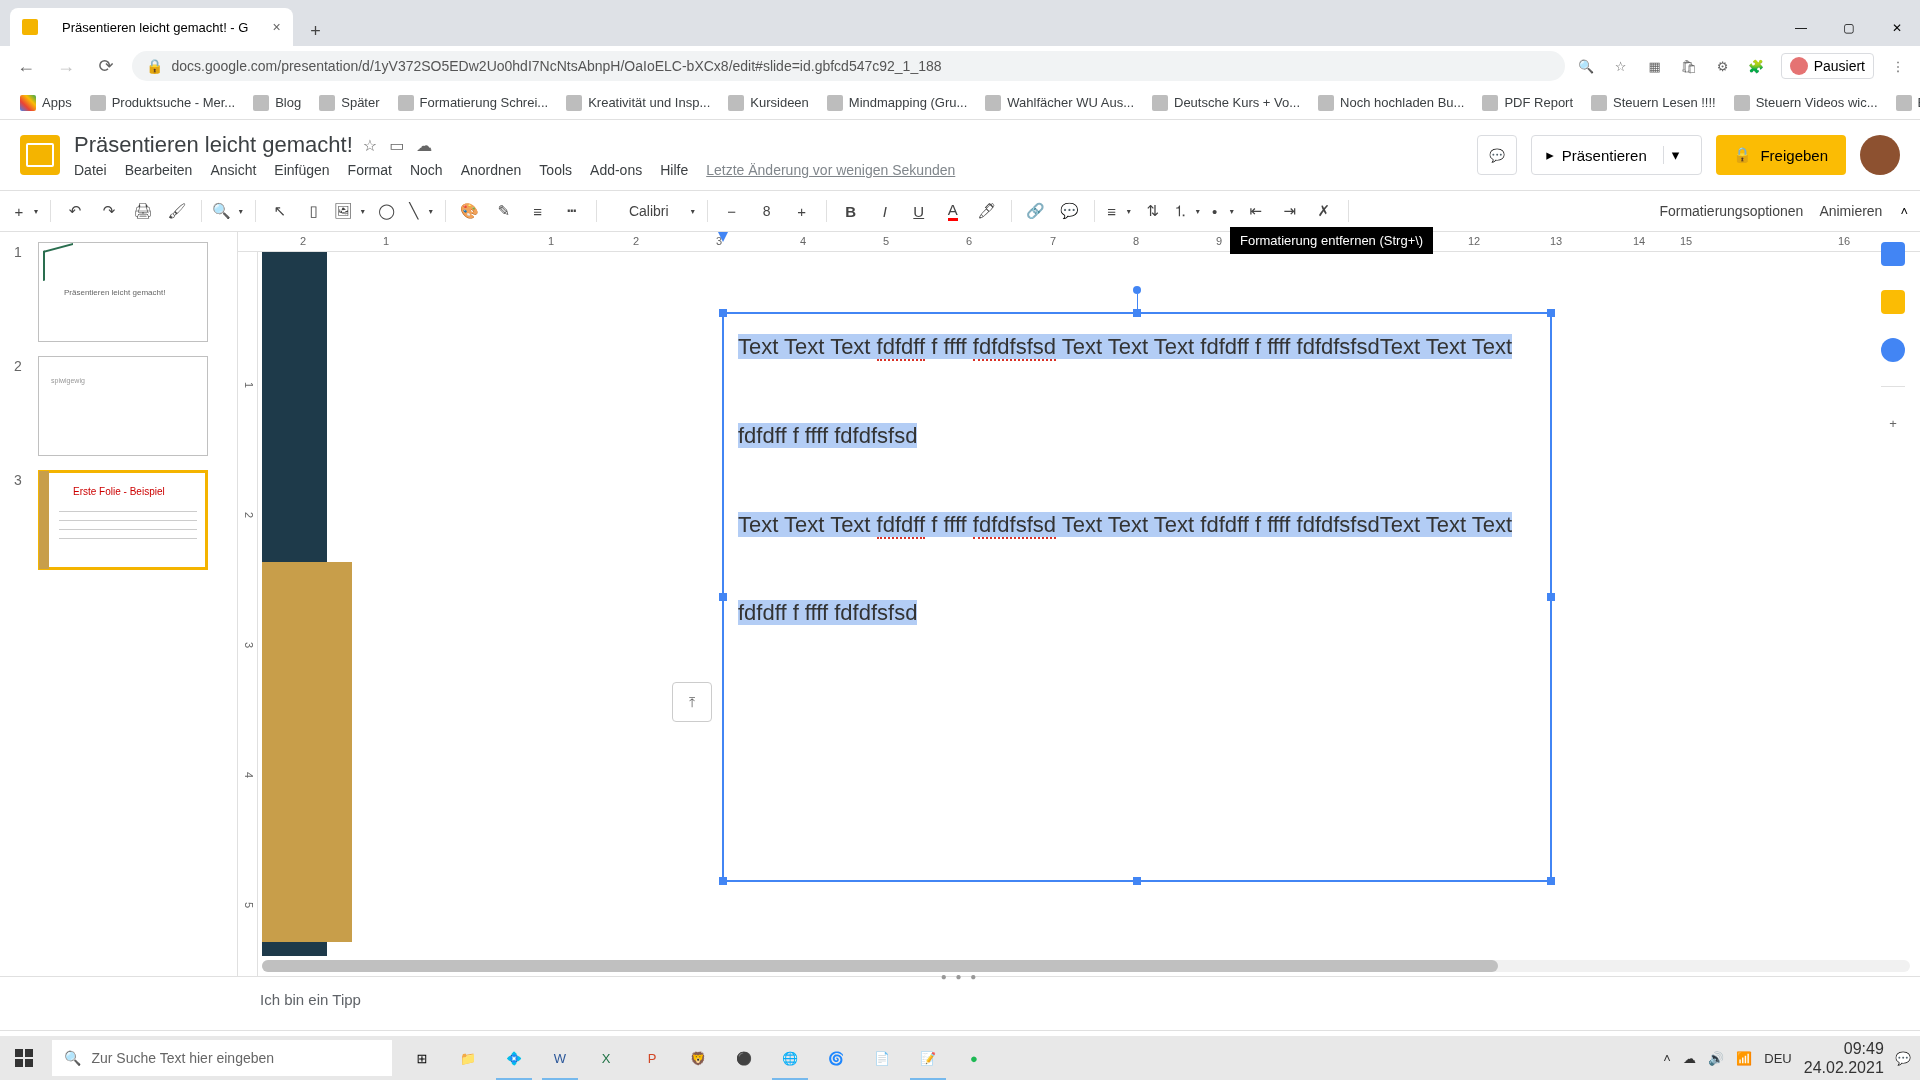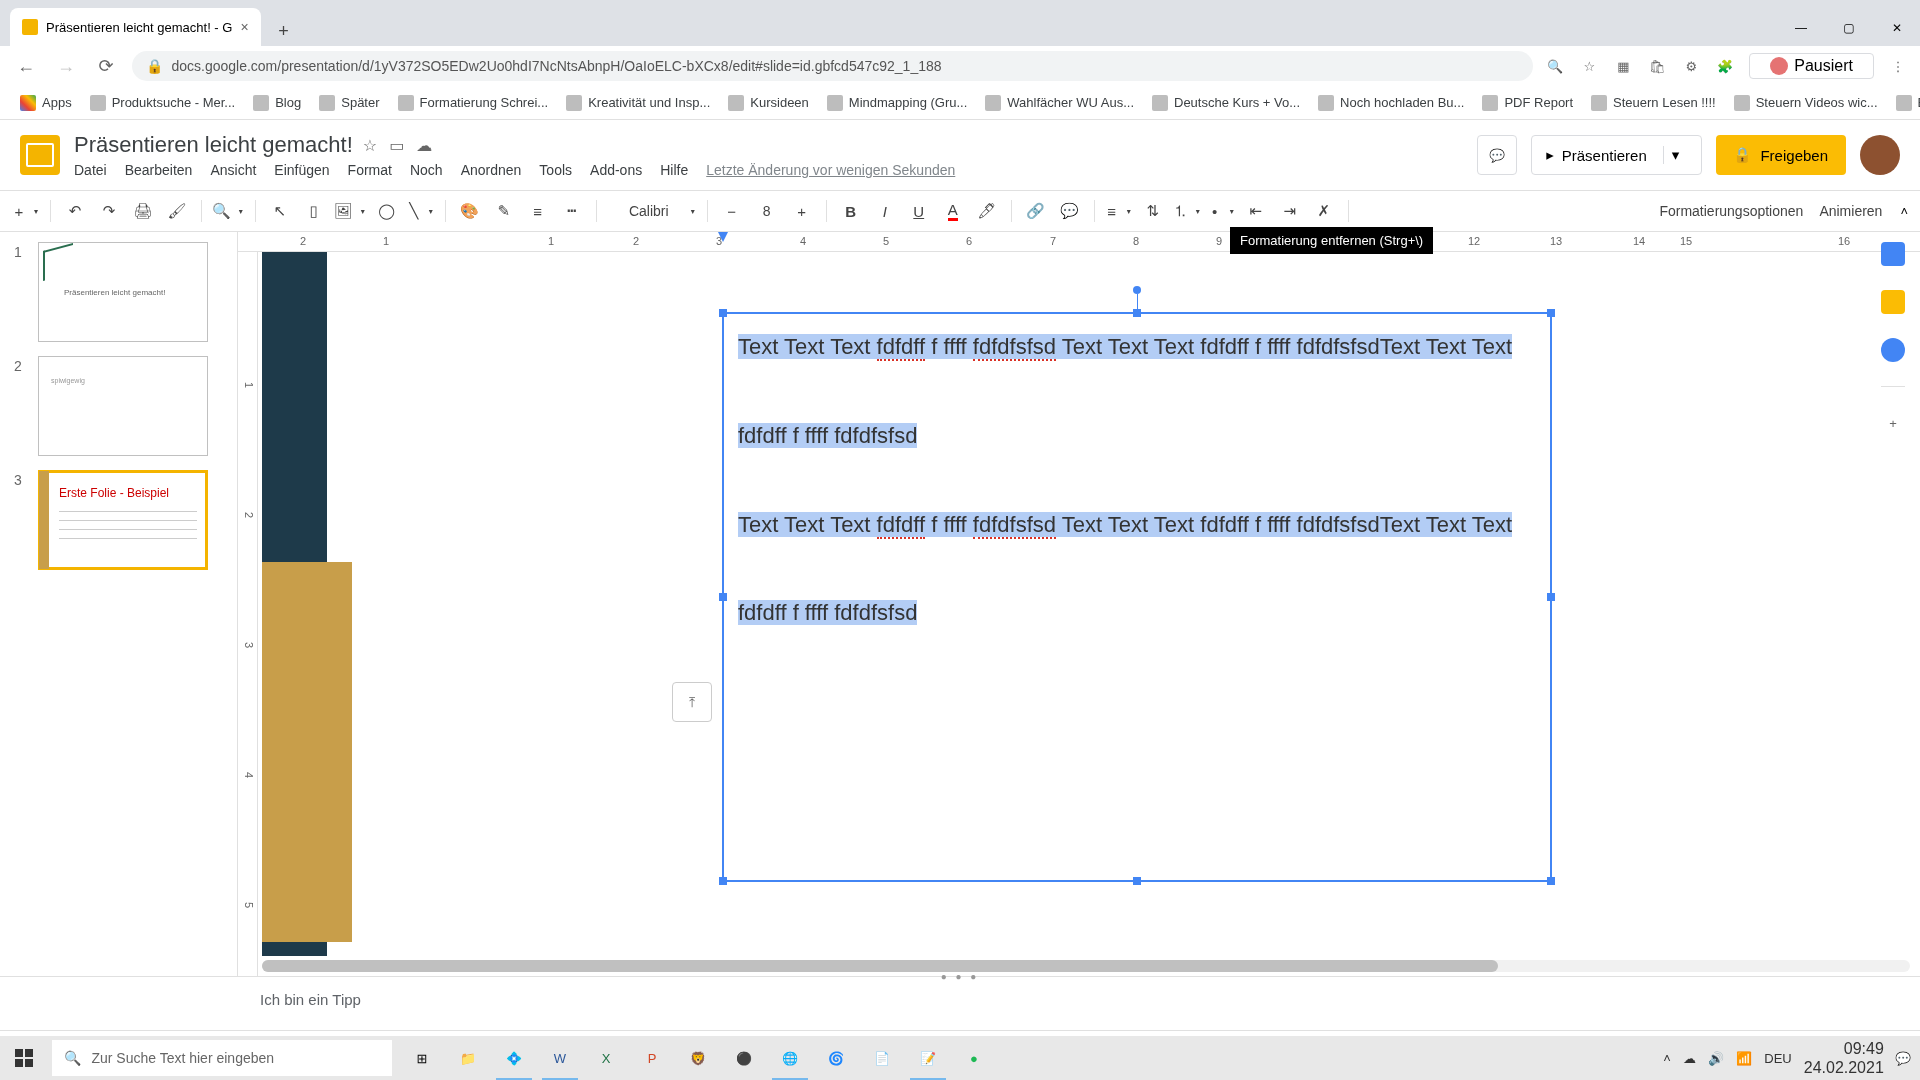--- a/index.html
+++ b/index.html
@@ -1,33 +1,33 @@
 <!DOCTYPE html>
 <html><head>
 <meta charset="utf-8">
 <style>
 *{margin:0;padding:0;box-sizing:border-box;font-family:Arial,sans-serif}
 body{width:1920px;height:1080px;background:#fff;overflow:hidden;font-size:13px}
 
 
 .browser-top{height:46px;background:#dee1e6;display:flex;flex-direction:column}
 .tab-bar{height:46px;display:flex;align-items:flex-end;padding-left:10px}
-.tab{background:#fff;height:38px;border-radius:8px 8px 0 0;display:flex;align-items:center;padding:0 12px;min-width:240px;gap:8px;font-size:13px}
+.tab{background:#fff;height:38px;border-radius:8px 8px 0 0;display:flex;align-items:center;padding:0 12px;min-width:240px;gap:24px;font-size:13px}
 .tab-favicon{width:16px;height:16px;background:#f4b400;border-radius:2px}
 .tab-close{margin-left:auto;color:#666;font-size:14px;cursor:pointer}
 .new-tab{width:30px;height:30px;display:flex;align-items:center;justify-content:center;font-size:18px;color:#444;margin-left:8px;cursor:pointer}
 .win-controls{margin-left:auto;display:flex;gap:2px}
 .win-btn{width:46px;height:36px;display:flex;align-items:center;justify-content:center;font-size:12px;cursor:pointer}
 
 .url-bar{height:40px;background:#fff;display:flex;align-items:center;padding:0 12px;gap:12px}
 .nav-btn{width:28px;height:28px;display:flex;align-items:center;justify-content:center;color:#666;cursor:pointer;font-size:18px}
 .url-field{flex:1;height:30px;background:#f1f3f4;border-radius:15px;display:flex;align-items:center;padding:0 14px;color:#555;font-size:14px}
 .url-icons{display:flex;gap:14px;align-items:center}
 .url-icon{width:20px;height:20px;display:flex;align-items:center;justify-content:center;color:#666;cursor:pointer}
-.paused-btn{border:1px solid #dadce0;border-radius:4px;padding:3px 20px;font-size:16px;display:flex;align-items:center;gap:6px}
+.paused-btn{border:1px solid #dadce0;border-radius:4px;padding:3px 8px;font-size:14px;display:flex;align-items:center;gap:6px}
 .avatar-small{width:18px;height:18px;border-radius:50%;background:#e57373}
 
 .bookmarks-bar{height:34px;background:#fff;border-bottom:1px solid #e0e0e0;display:flex;align-items:center;padding:0 14px;gap:6px;font-size:13px;color:#3c4043}
 .bookmark{display:flex;align-items:center;gap:6px;padding:4px 6px;cursor:pointer;white-space:nowrap}
 .bm-icon{width:16px;height:16px;background:#5f6368;border-radius:2px}
 .bm-folder{width:16px;height:16px;background:#bdbdbd;border-radius:2px}
 
 
 .app-header{height:70px;display:flex;align-items:center;padding:0 20px;gap:14px}
 .slides-logo{width:40px;height:40px;background:#f4b400;border-radius:4px;position:relative}
@@ -62,21 +62,21 @@
 .slide-panel{width:238px;background:#fff;border-right:1px solid #e0e0e0;padding:10px 14px;display:flex;flex-direction:column;gap:14px}
 .slide-thumb-row{display:flex;gap:10px}
 .slide-num{width:14px;font-size:14px;color:#666;padding-top:2px}
 .slide-thumb{width:170px;height:100px;border:1px solid #c0c0c0;background:#fff;position:relative;cursor:pointer}
 .slide-thumb.active{outline:3px solid #f4b400;outline-offset:-3px}
 .thumb1-decor{position:absolute;top:4px;left:4px;width:30px;height:30px}
 .thumb1-decor::before{content:"";position:absolute;inset:0;border-top:2px solid #2a6e4f;border-left:2px solid #2a6e4f;transform:skewY(-15deg)}
 .thumb1-text{position:absolute;top:45px;left:25px;font-size:8px;color:#666}
 .thumb2-text{position:absolute;top:20px;left:12px;font-size:7px;color:#999}
 .thumb3-bar{position:absolute;top:0;left:0;width:10px;height:100%;background:#c89e4a}
-.thumb3-title{position:absolute;top:15px;left:20px;font-size:12px;color:#c00}
+.thumb3-title{position:absolute;top:15px;left:34px;font-size:10px;color:#c00}
 .thumb3-lines{position:absolute;top:40px;left:20px;right:10px}
 .thumb3-lines div{height:1px;background:#ccc;margin-bottom:8px}
 
 .canvas-area{flex:1;background:#fff;position:relative;overflow:hidden}
 .ruler-h{height:20px;background:#fff;border-bottom:1px solid #e0e0e0;position:relative;font-size:11px;color:#666}
 .ruler-h span{position:absolute;top:3px}
 .ruler-marker{position:absolute;top:0;left:480px;width:10px;height:10px;background:#4285f4;clip-path:polygon(0 0,100% 0,50% 100%)}
 .ruler-v{width:20px;position:absolute;top:20px;bottom:0;left:0;background:#fff;border-right:1px solid #e0e0e0;font-size:11px;color:#666}
 .ruler-v span{position:absolute;left:5px;writing-mode:vertical-lr}
 

